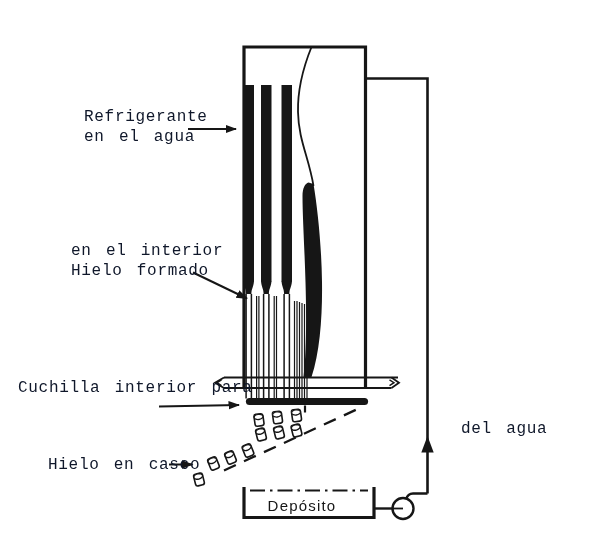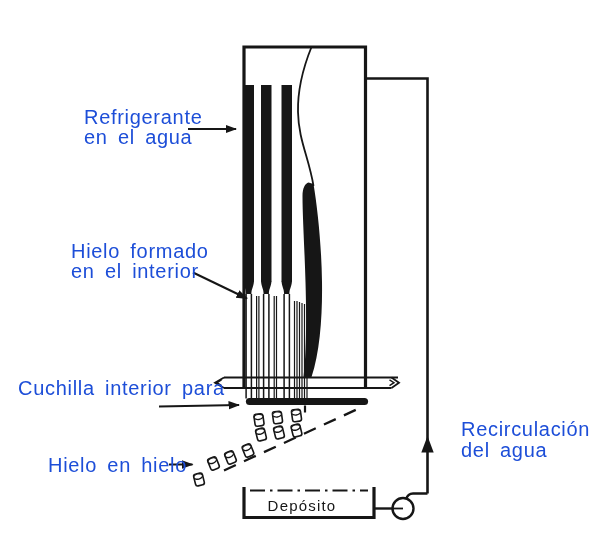--- a/index.html
+++ b/index.html
@@ -2,22 +2,22 @@
 <html><head>
 <meta charset="utf-8">
 <style>
   html,body{margin:0;padding:0;background:#ffffff;}
   #stage{
     position:relative;width:600px;height:557px;background:#ffffff;overflow:hidden;
     font-family:"Liberation Sans",sans-serif;
   }
   #art{position:absolute;left:0;top:0;}
   .lbl{
-    position:absolute;color:#1d4ed8;font-size:20px;line-height:20px;
-    letter-spacing:0.7px;word-spacing:4px;white-space:nowrap;
+    position:absolute;color:#0f172a;font-size:16px;line-height:20px;
+    letter-spacing:0.7px;word-spacing:4px;white-space:nowrap;font-family:Liberation Mono, monospace;
   }
   .lbl div{white-space:nowrap;}
   .lbl-tank{
     position:absolute;left:246px;top:497px;width:112px;text-align:center;
     color:#161616;font-size:15px;line-height:18px;letter-spacing:1.2px;
   }
   .lbl-recirc{line-height:21px;}
 </style>
 </head>
 <body>
@@ -140,30 +140,29 @@
       <path d="M169,464.5 L192.5,464.5" marker-end="url(#ah)"></path>
     </g>
   </svg>
 
   <div class="lbl" style="left:84px;top:107px;">
     <div>Refrigerante</div>
     <div>en el agua</div>
   </div>
 
   <div class="lbl" style="left:71px;top:241px;">
+    <div>en el interior</div>
     <div>Hielo formado</div>
-    <div>en el interior</div>
   </div>
 
   <div class="lbl" style="left:18px;top:378px;">
     <div>Cuchilla interior para</div>
   </div>
 
-  <div class="lbl" style="left:48px;top:455px;">Hielo en hielo</div>
+  <div class="lbl" style="left:48px;top:455px;">Hielo en casco</div>
 
   <div class="lbl lbl-recirc" style="left:461px;top:419px;">
-    <div>Recirculación</div>
     <div>del agua</div>
   </div>
 
   <div class="lbl-tank">Depósito</div>
 
 </div>
 
 </body></html>

